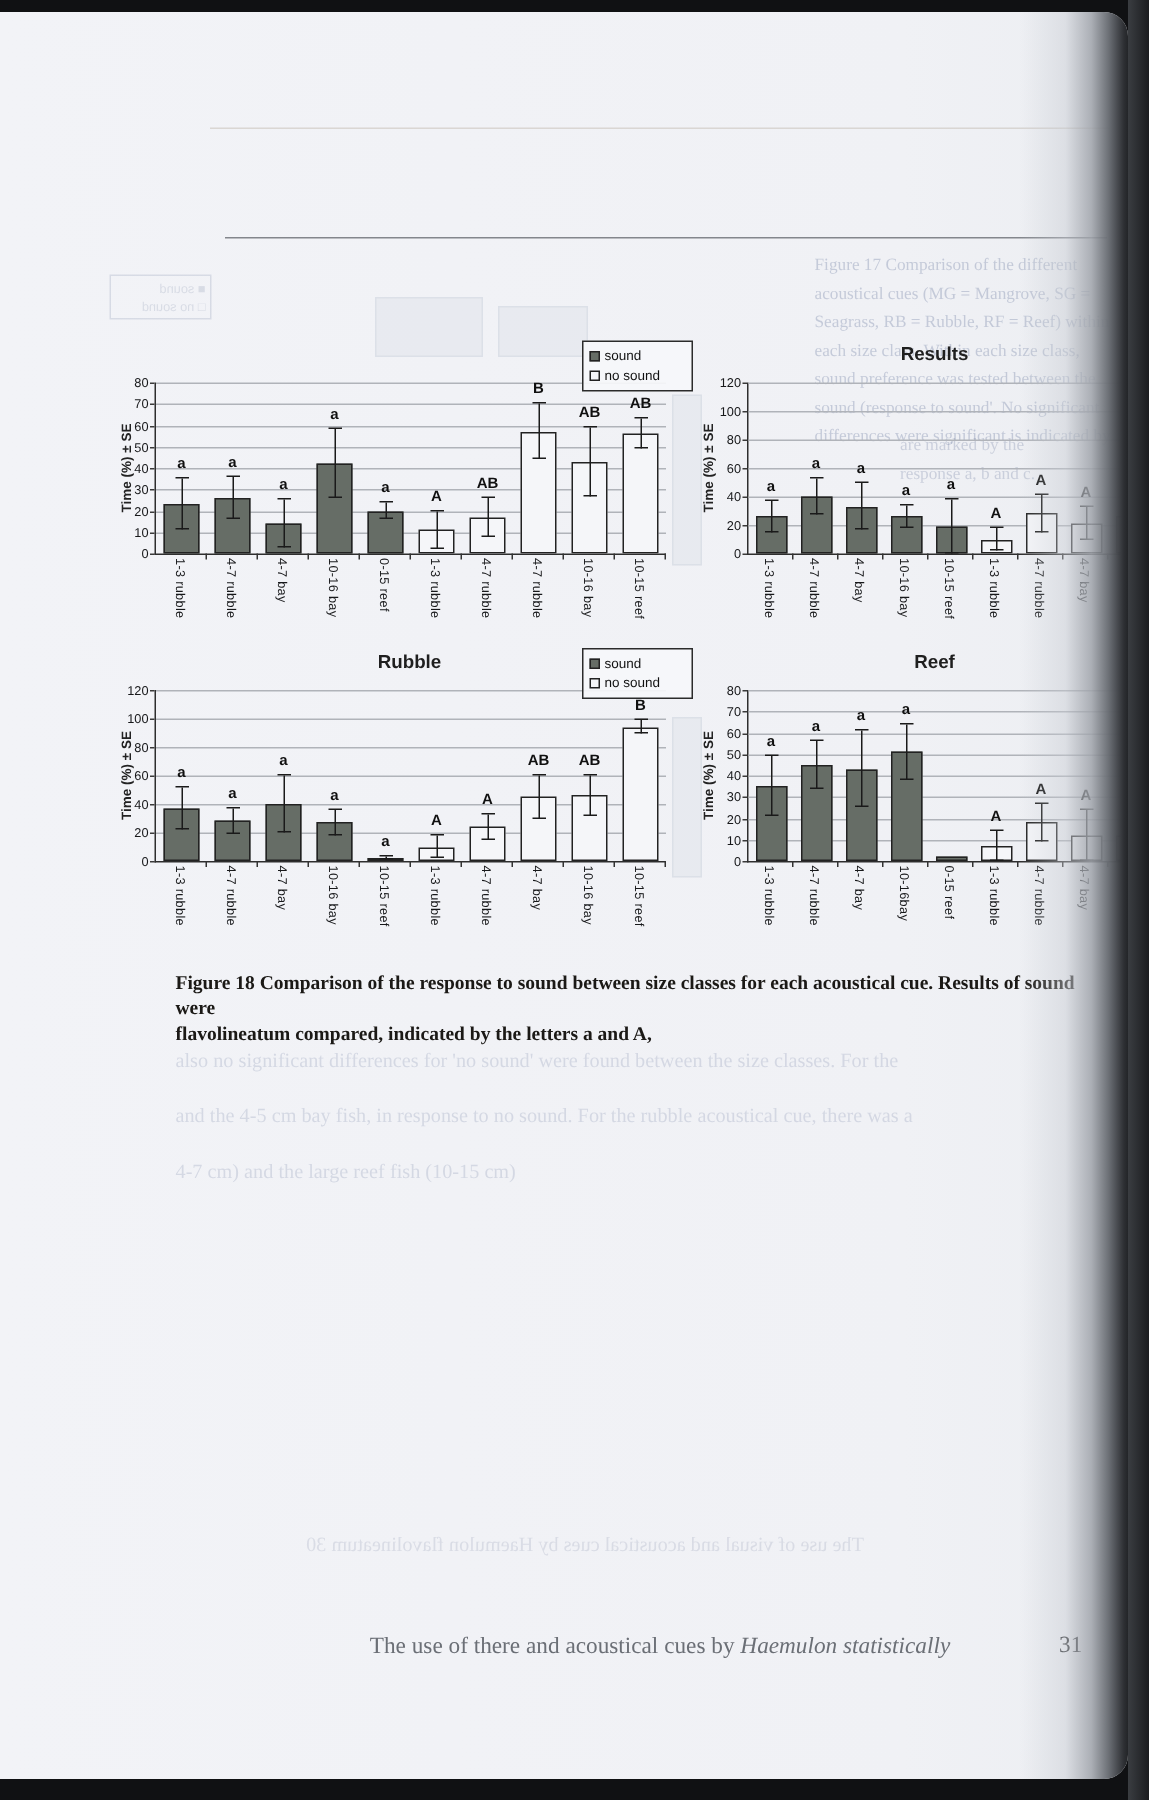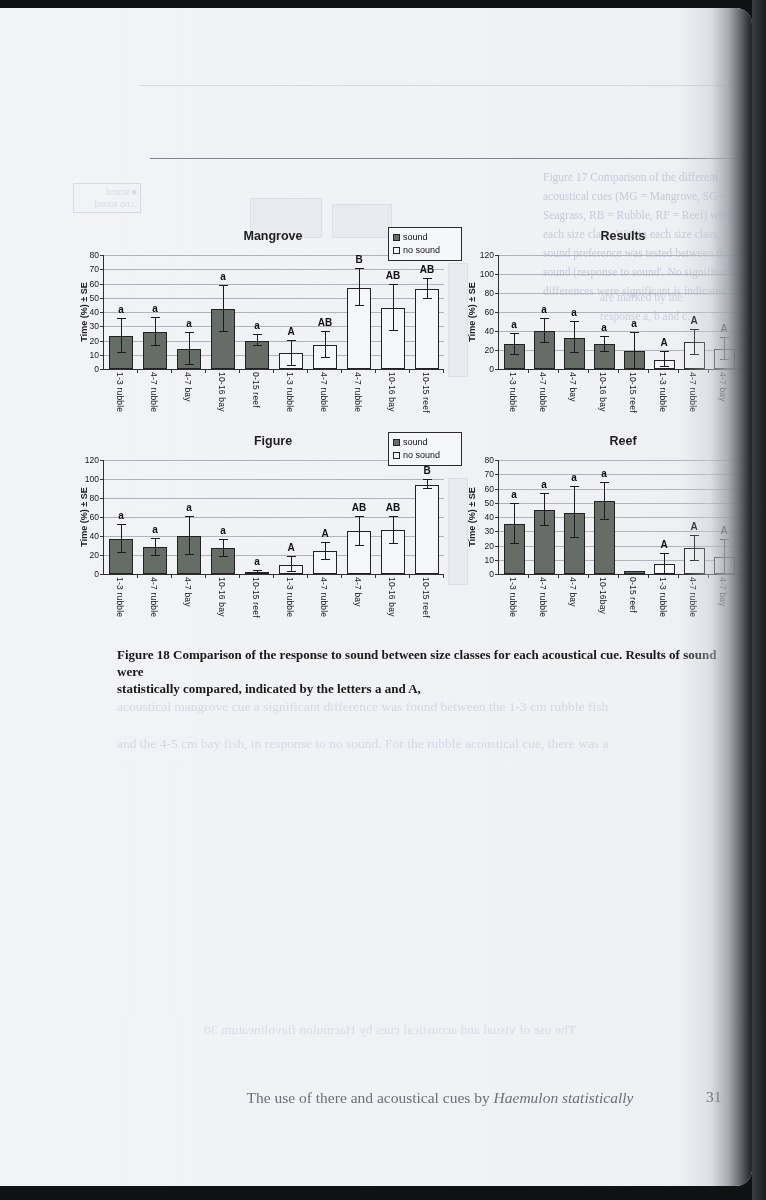--- a/index.html
+++ b/index.html
@@ -95,27 +95,27 @@
     <div class="ghost g-fig17-lower">
       <div>are marked by the</div>
       <div>response a, b and c.</div>
     </div>
     <div class="g-bar" style="left:250px;top:190px;width:70px;height:38px;"></div>
     <div class="g-bar" style="left:332px;top:196px;width:58px;height:32px;"></div>
     <div class="g-bar" style="left:448px;top:255px;width:18px;height:112px;"></div>
     <div class="g-bar" style="left:448px;top:470px;width:18px;height:105px;"></div>
 
     <div class="ghost g-para">
-      <div>acoustical mangrove cue a significant difference was found between the 1-3 cm rubble fish</div>
+      <div>also no significant differences for 'no sound' were found between the size classes. For the</div>
       <div>and the 4-5 cm bay fish, in response to no sound. For the rubble acoustical cue, there was a</div>
+      <div>4-7 cm) and the large reef fish (10-15 cm)</div>
     </div>
     <div class="ghost g-mirror">The use of visual and acoustical cues by Haemulon flavolineatum    30</div>
 
     <div class="chart" id="chart0">
-        <div class="c-title" style="left: 28px; width: 340px;">Mangrove</div>
         <div class="c-ylabel" style="left: 2px;">
           <span>Time (%) ± SE</span>
         </div>
         <div class="c-plot" style="left: 28px; width: 340px;">
           <div class="gridline" style="bottom: 13.25px;"></div>
           <div class="gridline" style="bottom: 27.5px;"></div>
           <div class="gridline" style="bottom: 41.75px;"></div>
           <div class="gridline" style="bottom: 56px;"></div>
           <div class="gridline" style="bottom: 70.25px;"></div>
           <div class="gridline" style="bottom: 84.5px;"></div>
@@ -380,21 +380,21 @@
         <div class="xtick" style="left: 73px; top: 144px;"></div>
         <div class="xtick" style="left: 103px; top: 144px;"></div>
         <div class="xtick" style="left: 133px; top: 144px;"></div>
         <div class="xtick" style="left: 163px; top: 144px;"></div>
         <div class="xtick" style="left: 193px; top: 144px;"></div>
         <div class="xtick" style="left: 223px; top: 144px;"></div>
         <div class="xtick" style="left: 253px; top: 144px;"></div>
         <div class="xtick" style="left: 283px; top: 144px;"></div>
       </div>
     <div class="chart" id="chart2">
-        <div class="c-title" style="left: 28px; width: 340px;">Figure</div>
+        <div class="c-title" style="left: 28px; width: 340px;">Rubble</div>
         <div class="c-ylabel" style="left: 2px;">
           <span>Time (%) ± SE</span>
         </div>
         <div class="c-plot" style="left: 28px; width: 340px;">
           <div class="gridline" style="bottom: 18px;"></div>
           <div class="gridline" style="bottom: 37px;"></div>
           <div class="gridline" style="bottom: 56px;"></div>
           <div class="gridline" style="bottom: 75px;"></div>
           <div class="gridline" style="bottom: 94px;"></div>
           <div class="gridline" style="bottom: 113px;"></div>
@@ -657,21 +657,21 @@
         <div class="xtick" style="left: 133px; top: 144px;"></div>
         <div class="xtick" style="left: 163px; top: 144px;"></div>
         <div class="xtick" style="left: 193px; top: 144px;"></div>
         <div class="xtick" style="left: 223px; top: 144px;"></div>
         <div class="xtick" style="left: 253px; top: 144px;"></div>
         <div class="xtick" style="left: 283px; top: 144px;"></div>
       </div>
 
     <div class="caption">
       <div>Figure 18 Comparison of the response to sound between size classes for each acoustical cue.  Results of sound were</div>
-      <div>statistically compared, indicated by the letters a and A,</div>
+      <div>flavolineatum compared, indicated by the letters a and A,</div>
     </div>
 
     <div class="footer"><span>The use of there and acoustical cues by </span><em>Haemulon statistically</em></div>
     <div class="pageno">31</div>
 
     <div class="fold"></div>
   </div>
   <div class="edge-band"></div>
 </div>
 

